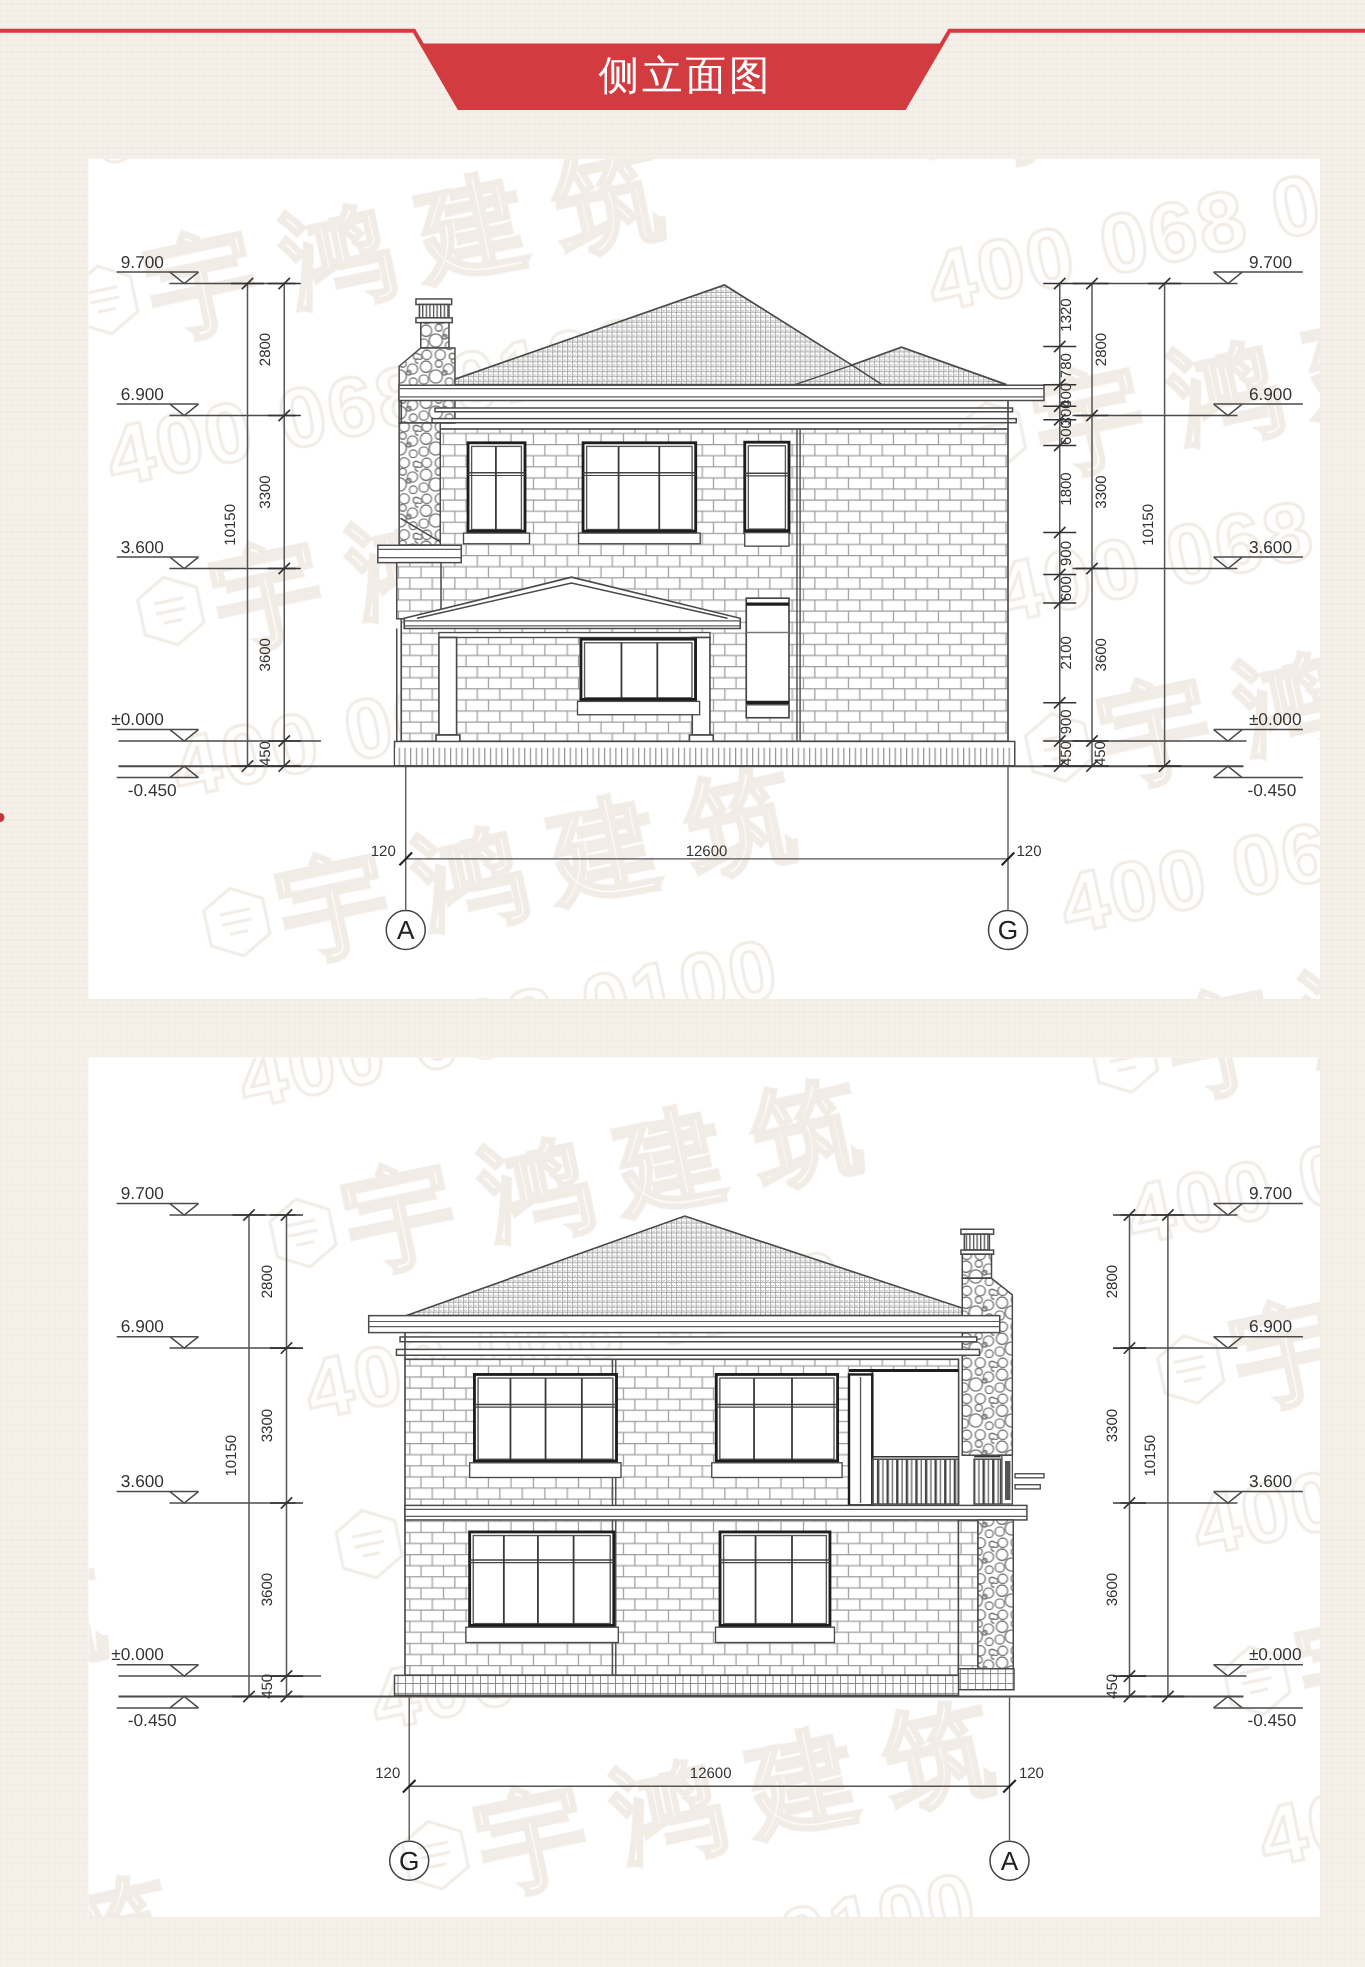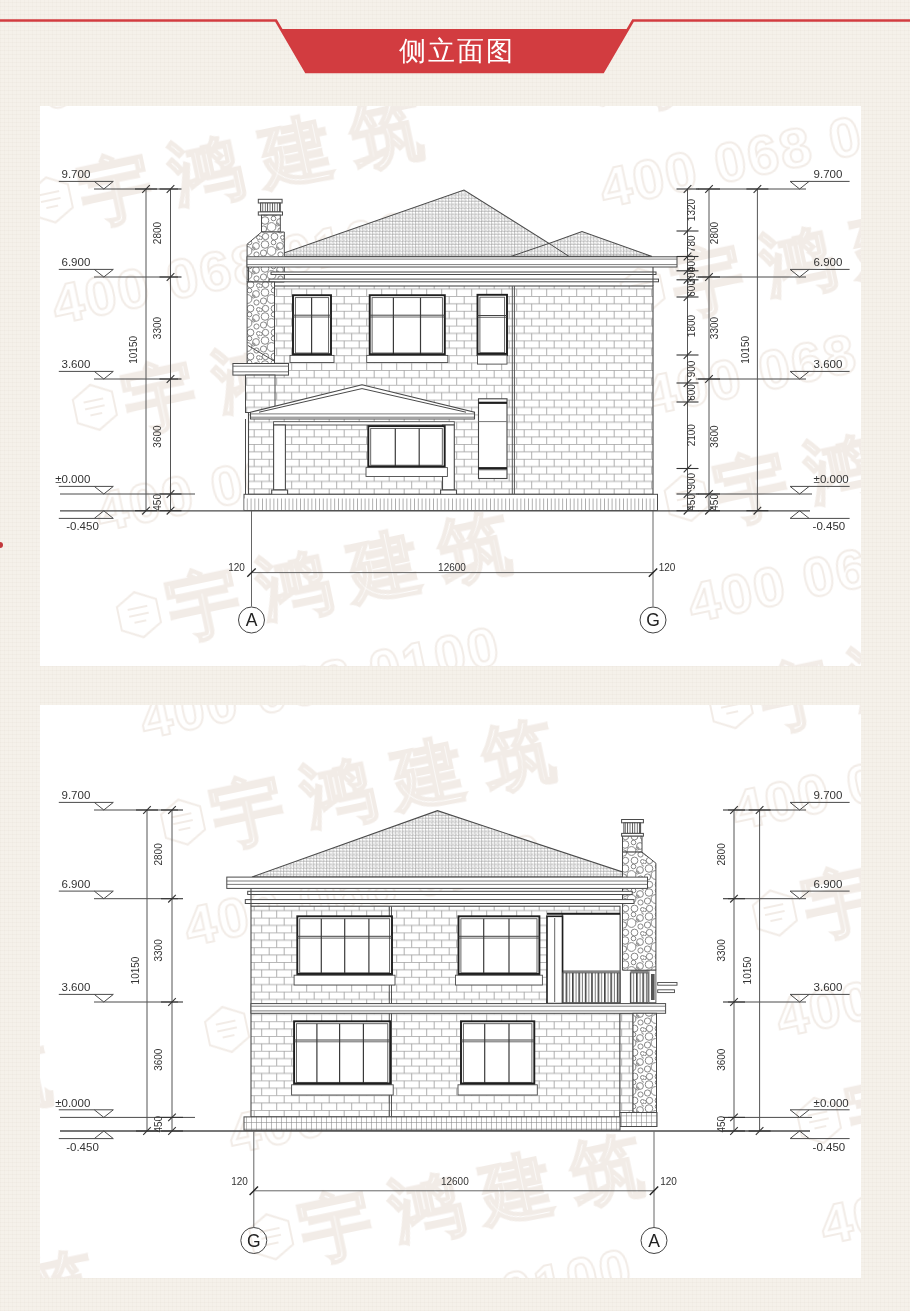--- a/index.html
+++ b/index.html
@@ -6,21 +6,21 @@
   html,body { margin:0; padding:0; }
   body {
     width:910px; height:1311px; position:relative; overflow:hidden;
     background-color:#f5f1ea;
     background-image:
       repeating-linear-gradient(0deg, rgba(210,198,186,0.10) 0 1px, transparent 1px 4px),
       repeating-linear-gradient(90deg, rgba(210,198,186,0.08) 0 1px, transparent 1px 4px);
     font-family:"Liberation Sans", sans-serif;
   }
   svg text { font-family:"Liberation Sans", sans-serif; }
-  .panel { position:absolute; left:40px; width:821px; background:#fff;text-align:center; }
+  .panel { position:absolute; left:59px; width:821px; background:#fff;text-align:center; }
 </style>
 </head>
 <body>
 
 <svg width="910" height="84" style="position:absolute;top:0;left:0" xmlns="http://www.w3.org/2000/svg">
   <path d="M0,20.5 L276,20.5 L306,72 L603,72 L633,20.5 L910,20.5" fill="none" stroke="#d23c40" stroke-width="2.6"></path>
   <polygon points="281,29 628,29 603.5,71.5 305.5,71.5" fill="#d23c40"></polygon>
 
   <text x="457" y="59.5" font-size="27" fill="#fff" text-anchor="middle" letter-spacing="2">侧立面图</text>
 </svg>

